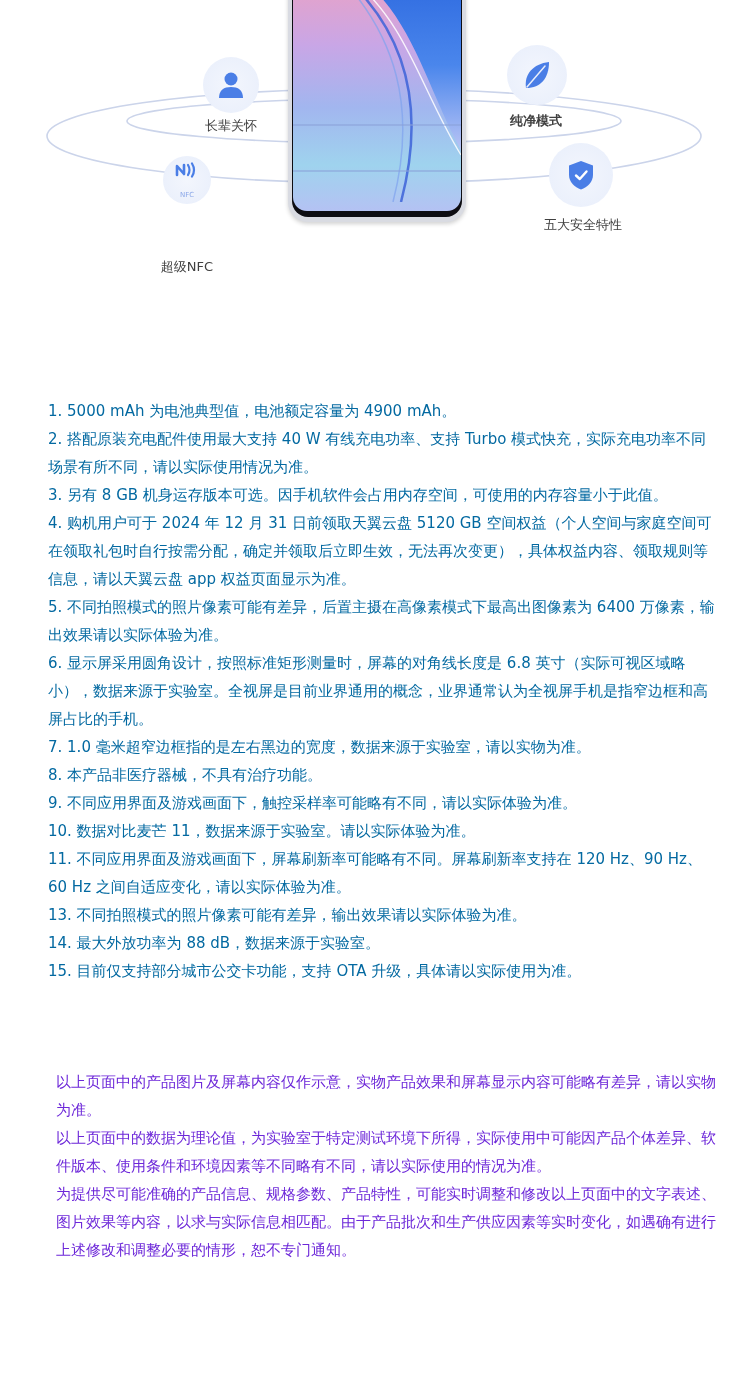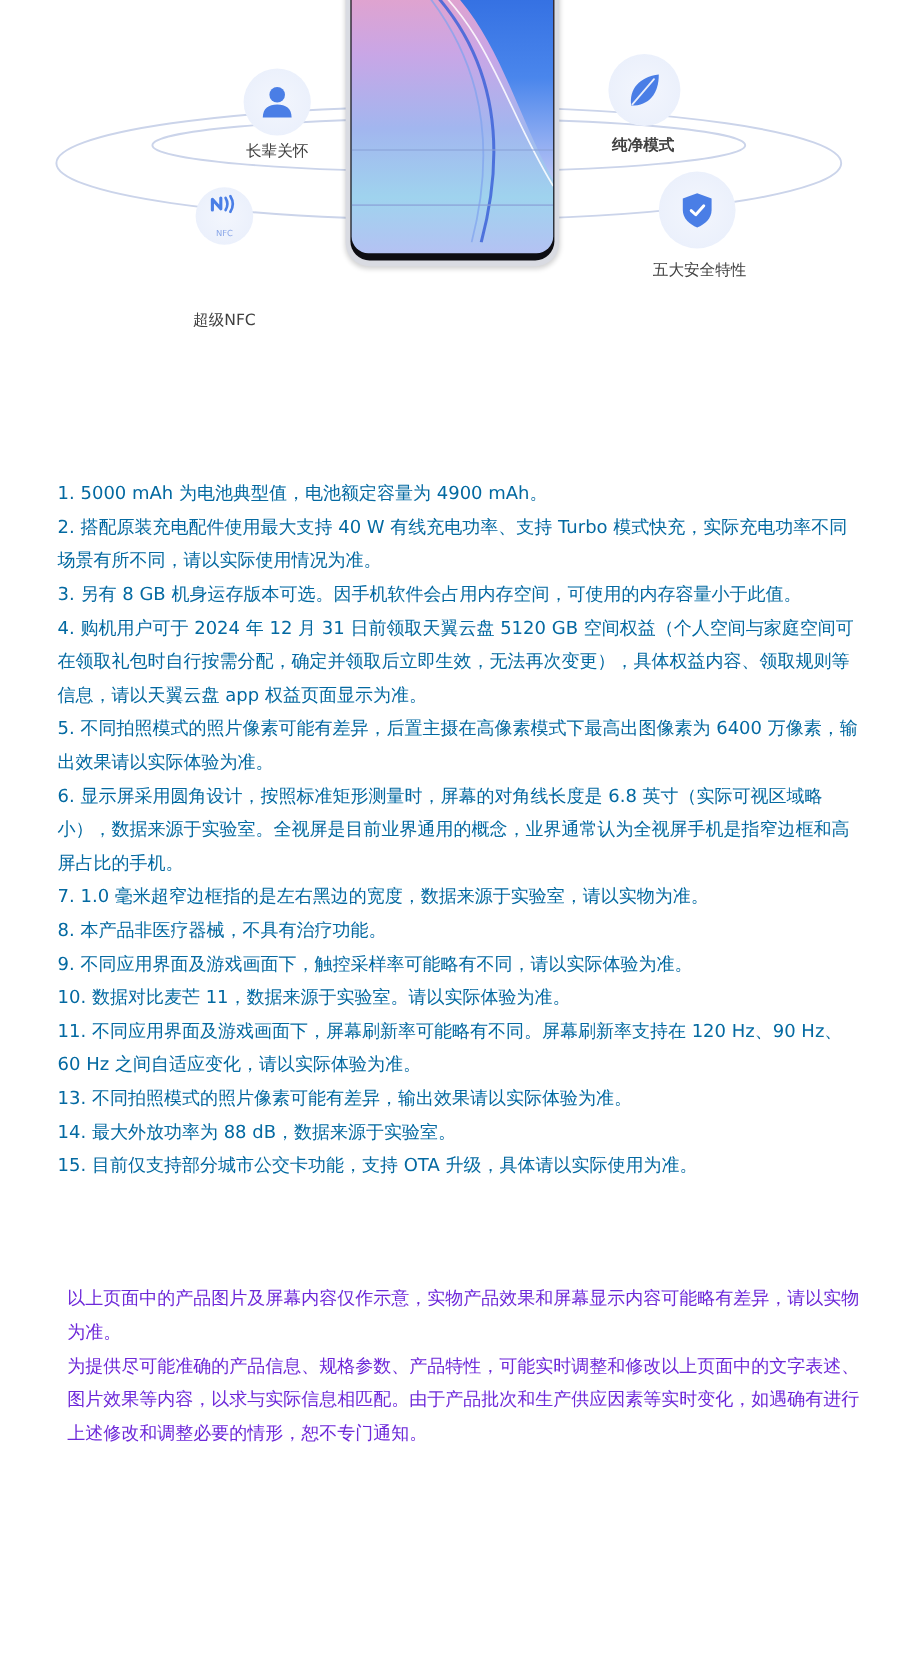--- a/index.html
+++ b/index.html
@@ -121,14 +121,15 @@
   <p>9. 不同应用界面及游戏画面下，触控采样率可能略有不同，请以实际体验为准。</p>
   <p>10. 数据对比麦芒 11，数据来源于实验室。请以实际体验为准。</p>
   <p>11. 不同应用界面及游戏画面下，屏幕刷新率可能略有不同。屏幕刷新率支持在 120 Hz、90 Hz、60 Hz 之间自适应变化，请以实际体验为准。</p>
   <p>13. 不同拍照模式的照片像素可能有差异，输出效果请以实际体验为准。</p>
   <p>14. 最大外放功率为 88 dB，数据来源于实验室。</p>
   <p>15. 目前仅支持部分城市公交卡功能，支持 OTA 升级，具体请以实际使用为准。</p>
 </div>
 
 <div class="disclaimer">
   <p>以上页面中的产品图片及屏幕内容仅作示意，实物产品效果和屏幕显示内容可能略有差异，请以实物为准。</p>
+  <p>以上页面中的数据为理论值，为实验室于特定测试环境下所得，实际使用中可能因产品个体差异、软件版本、使用条件和环境因素等不同略有不同，请以实际使用的情况为准。</p>
   <p>为提供尽可能准确的产品信息、规格参数、产品特性，可能实时调整和修改以上页面中的文字表述、图片效果等内容，以求与实际信息相匹配。由于产品批次和生产供应因素等实时变化，如遇确有进行上述修改和调整必要的情形，恕不专门通知。</p>
 </div>
 
 </body></html>

